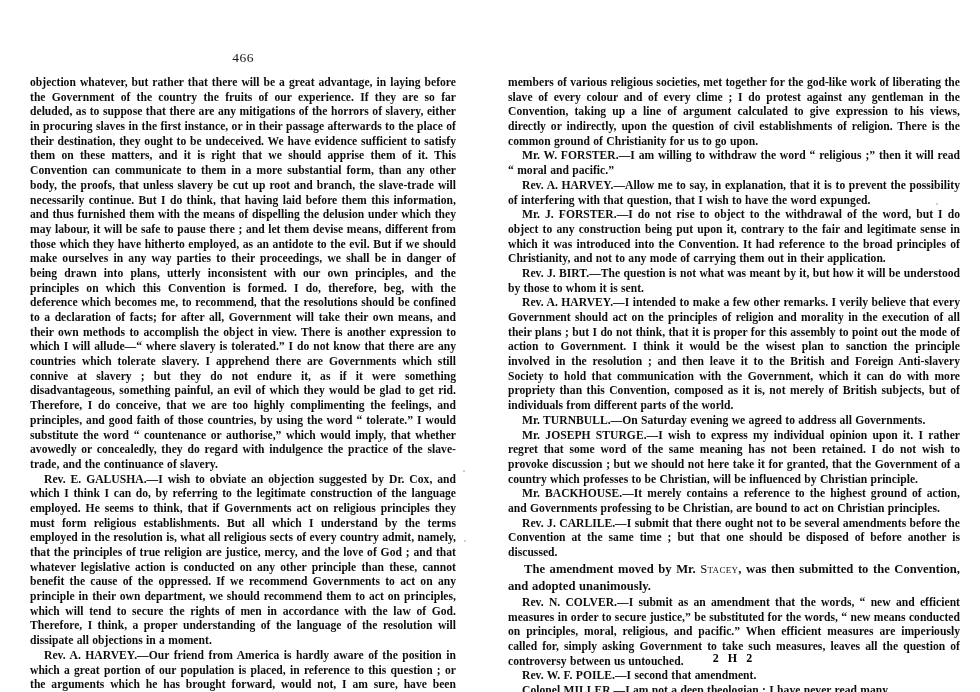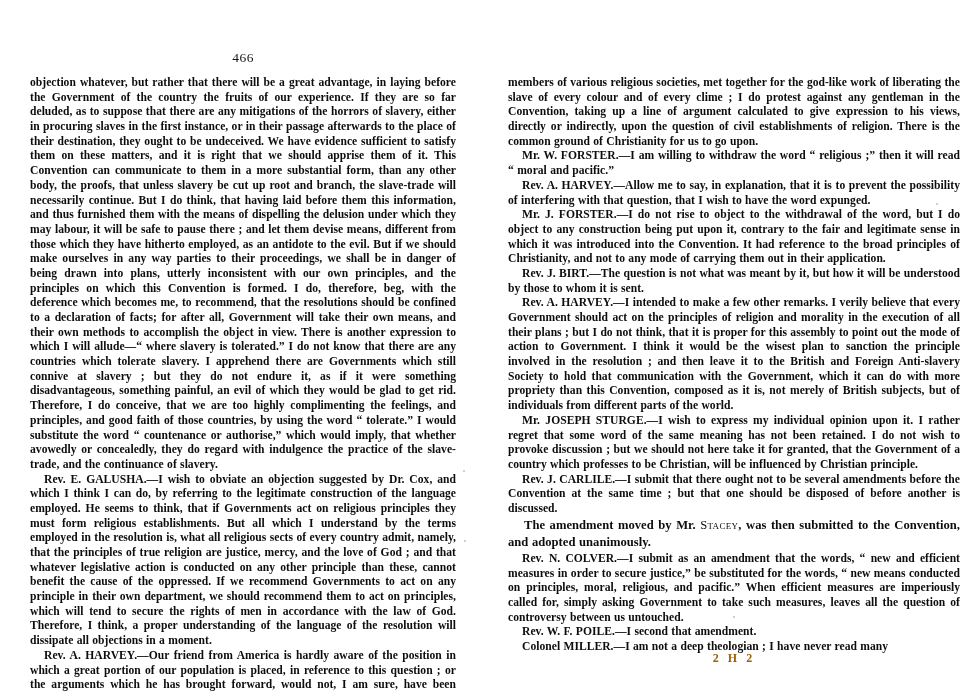--- a/index.html
+++ b/index.html
@@ -90,21 +90,21 @@
   
   .signature {
     position: absolute;
     left: 508px;
     width: 452px;
     top: 651px;
     text-align: center;
     font-size: 12px;
     font-weight: 700;
     letter-spacing: 3px;
-    color: #a16207;
+    color: #000000;
   }
 
   
   .speckle {
     position: absolute;
     background: #8d8d8d;
     opacity: 0.55;
     border-radius: 50%;
     pointer-events: none;
   }
@@ -124,21 +124,23 @@
         <p class="indent">Rev. E. GALUSHA.—I wish to obviate an objection suggested by Dr. Cox, and which I think I can do, by referring to the legitimate construction of the language employed. He seems to think, that if Governments act on religious principles they must form religious establishments. But all which I understand by the terms employed in the resolution is, what all religious sects of every country admit, namely, that the principles of true religion are justice, mercy, and the love of God ; and that whatever legislative action is conducted on any other principle than these, cannot benefit the cause of the oppressed. If we recommend Governments to act on any principle in their own department, we should recommend them to act on principles, which will tend to secure the rights of men in accordance with the law of God. Therefore, I think, a proper understanding of the language of the resolution will dissipate all objections in a moment.</p>
         <p class="indent">Rev. A. HARVEY.—Our friend from America is hardly aware of the position in which a great portion of our population is placed, in reference to this question ; or the arguments which he has brought forward, would not, I am sure, have been adduced by him. If I were to give my consent to such an appeal to the Government as that, I know what would be the effect produced in Scotland. Those who are in favour of religious establishments would instantly avail themselves of it, as a concession of the whole question at issue.</p>
       </div>
     <div class="col col-right" id="col-right">
         <p class="noindent">members of various religious societies, met together for the god-like work of liberating the slave of every colour and of every clime ; I do protest against any gentleman in the Convention, taking up a line of argument calculated to give expression to his views, directly or indirectly, upon the question of civil establishments of religion. There is the common ground of Christianity for us to go upon.</p>
         <p class="indent">Mr. W. FORSTER.—I am willing to withdraw the word “ religious ;” then it will read “ moral and pacific.”</p>
         <p class="indent">Rev. A. HARVEY.—Allow me to say, in explanation, that it is to prevent the possibility of interfering with that question, that I wish to have the word expunged.</p>
         <p class="indent">Mr. J. FORSTER.—I do not rise to object to the withdrawal of the word, but I do object to any construction being put upon it, contrary to the fair and legitimate sense in which it was introduced into the Convention. It had reference to the broad principles of Christianity, and not to any mode of carrying them out in their application.</p>
         <p class="indent">Rev. J. BIRT.—The question is not what was meant by it, but how it will be understood by those to whom it is sent.</p>
         <p class="indent">Rev. A. HARVEY.—I intended to make a few other remarks. I verily believe that every Government should act on the principles of religion and morality in the execution of all their plans ; but I do not think, that it is proper for this assembly to point out the mode of action to Government. I think it would be the wisest plan to sanction the principle involved in the resolution ; and then leave it to the British and Foreign Anti-slavery Society to hold that communication with the Government, which it can do with more propriety than this Convention, composed as it is, not merely of British subjects, but of individuals from different parts of the world.</p>
+        <p class="indent">Mr. TURNBULL.—On Saturday evening we agreed to address all Governments.</p>
         <p class="indent">Mr. JOSEPH STURGE.—I wish to express my individual opinion upon it. I rather regret that some word of the same meaning has not been retained. I do not wish to provoke discussion ; but we should not here take it for granted, that the Government of a country which professes to be Christian, will be influenced by Christian principle.</p>
+        <p class="indent">Mr. BACKHOUSE.—It merely contains a reference to the highest ground of action, and Governments professing to be Christian, are bound to act on Christian principles.</p>
         <p class="indent">Rev. J. CARLILE.—I submit that there ought not to be several amendments before the Convention at the same time ; but that one should be disposed of before another is discussed.</p>
         <p class="indent leaded">The amendment moved by Mr. <span class="smallcaps">Stacey</span>, was then submitted to the Convention, and adopted unanimously.</p>
         <p class="indent">Rev. N. COLVER.—I submit as an amendment that the words, “ new and efficient measures in order to secure justice,” be substituted for the words, “ new means conducted on principles, moral, religious, and pacific.” When efficient measures are imperiously called for, simply asking Government to take such measures, leaves all the question of controversy between us untouched.</p>
         <p class="indent">Rev. W. F. POILE.—I second that amendment.</p>
         <p class="indent">Colonel MILLER.—I am not a deep theologian ; I have never read many</p>
       </div>
   </div>
 
   <div class="signature">2 H 2</div>
 

